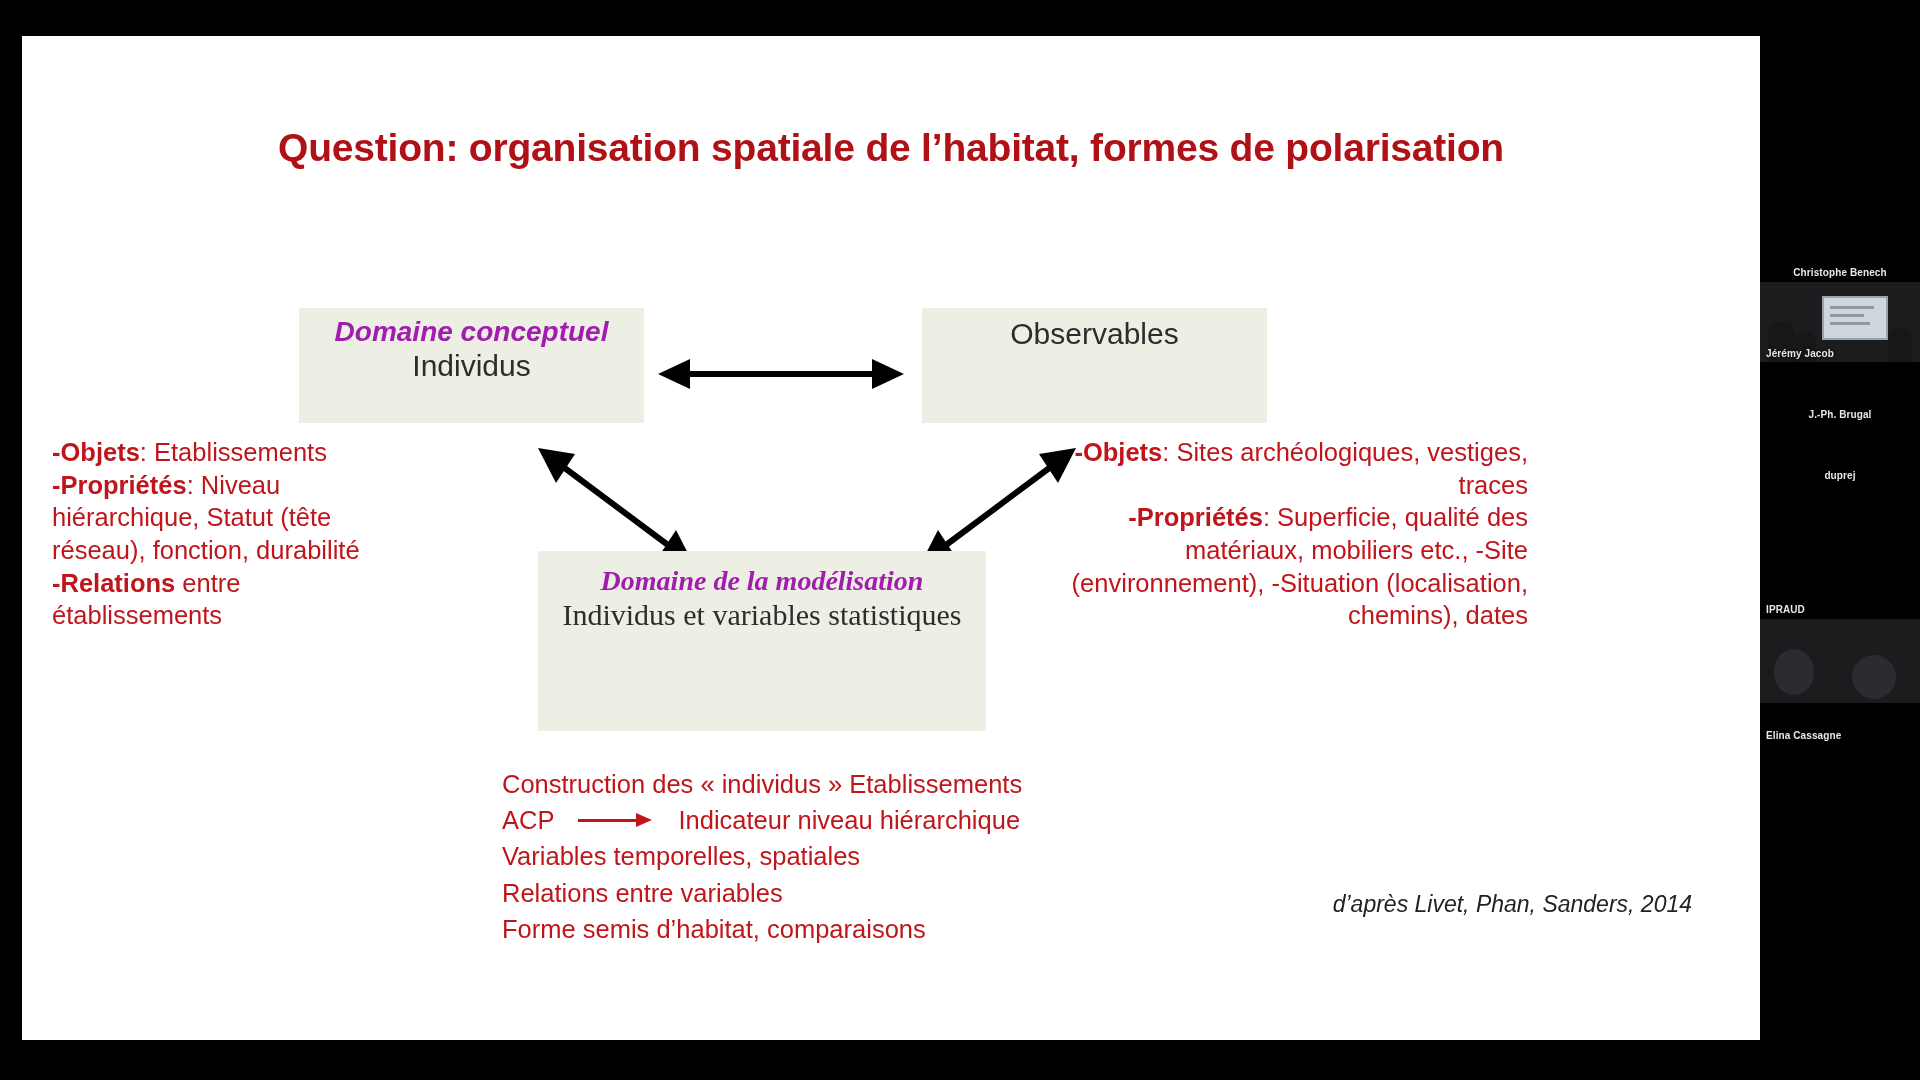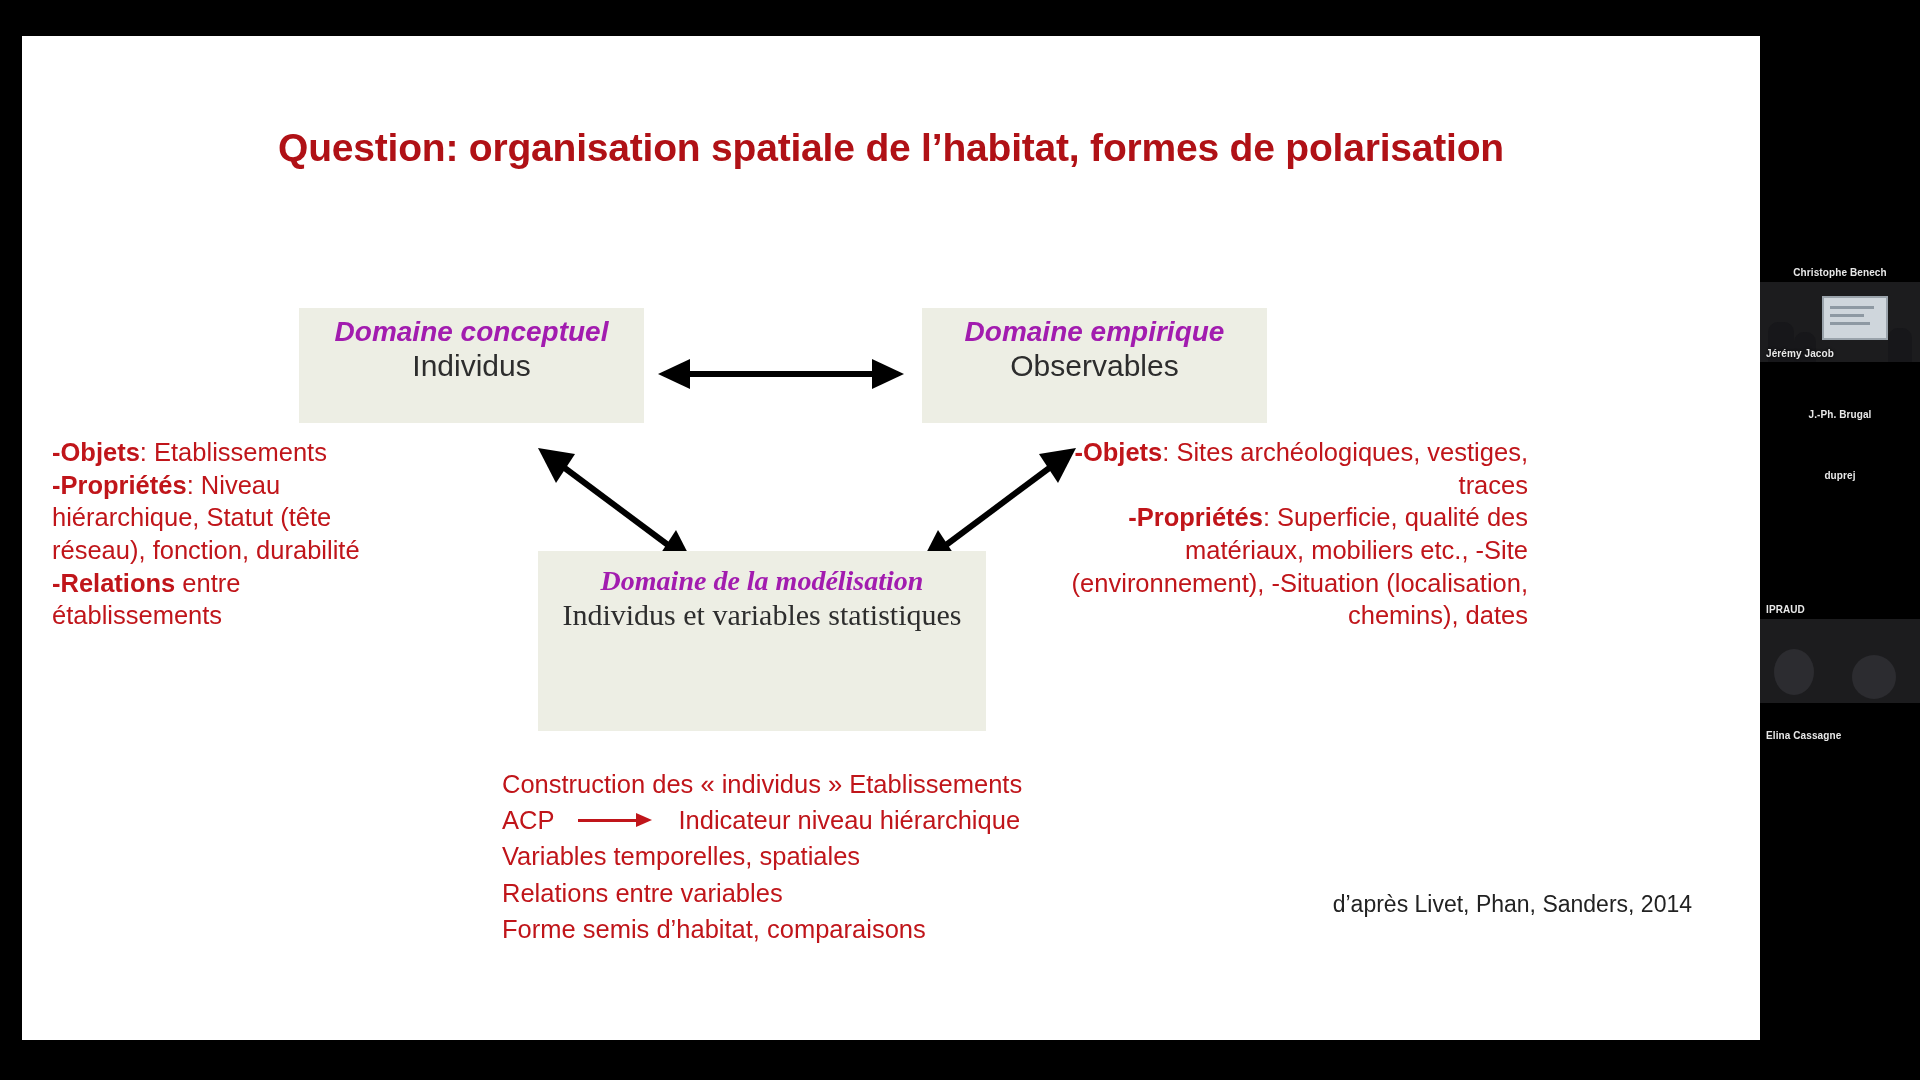--- a/index.html
+++ b/index.html
@@ -120,20 +120,21 @@
   }
 
   #credit {
     position: absolute;
     left: 1150px;
     top: 855px;
     width: 520px;
     text-align: right;
     color: #222;
     font-size: 23px;
+    font-style: italic;
   }
 
   
   #rail {
     position: absolute;
     right: 0;
     top: 0;
     width: 160px;
     height: 1080px;
     background: #000;
@@ -209,21 +210,20 @@
       <polygon points="898,529 935,523 916,494" fill="#000"></polygon>
       <polygon points="1054,412 1017,418 1036,447" fill="#000"></polygon>
     </svg>
 
     <div class="box" id="box-concept">
       <div class="it">Domaine conceptuel</div>
       <div class="pl">Individus</div>
     </div>
 
     <div class="box" id="box-empirique">
-      <div class="it">Domaine empirique</div>
       <div class="pl">Observables</div>
     </div>
 
     <div class="box" id="box-modelisation">
       <div class="it">Domaine de la modélisation</div>
       <div class="pl">Individus  et variables statistiques</div>
     </div>
 
     <div class="redblock" id="left-text">
       <div>

